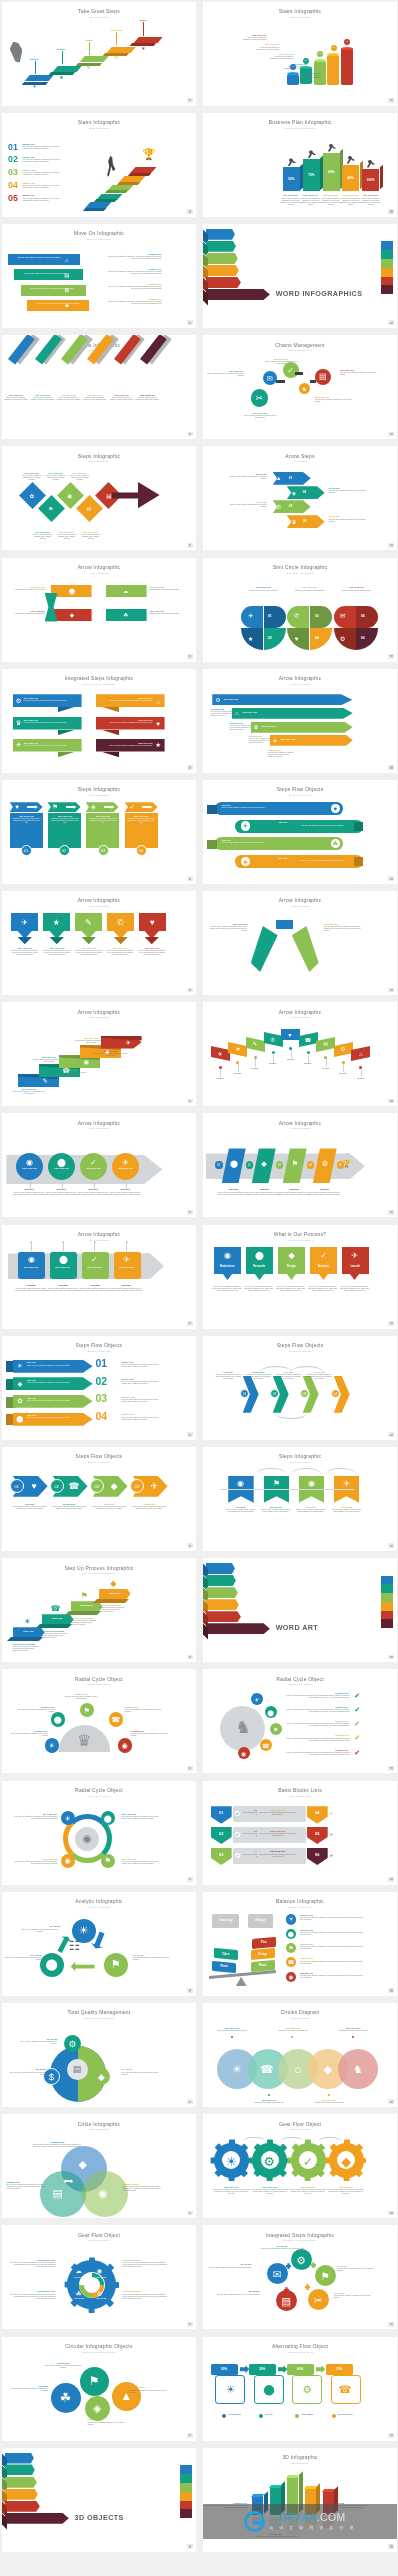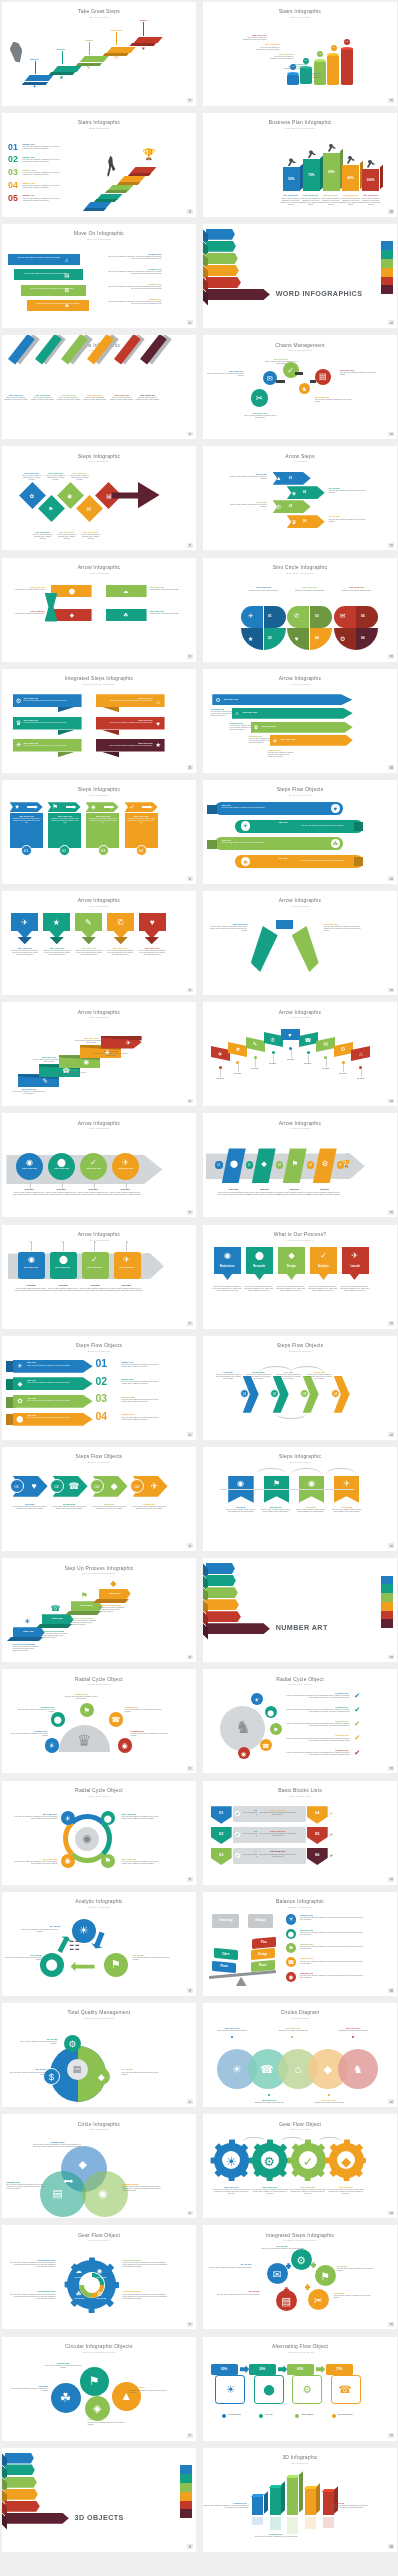--- a/index.html
+++ b/index.html
@@ -945,21 +945,21 @@
         <div class="c" style="left: 3.2px; top: 16.7px; width: 30px; height: 11px; background: rgb(20, 160, 133); clip-path: polygon(0px 0px, 90% 0px, 100% 50%, 90% 100%, 0px 100%);"></div>
         <div class="c" style="left: 0px; top: 20px; width: 4.8px; height: 11px; background: rgb(16, 125, 104); transform: skewY(45deg);"></div>
         <div class="c" style="left: 3.2px; top: 29px; width: 32px; height: 11px; background: rgb(140, 193, 82); clip-path: polygon(0px 0px, 90% 0px, 100% 50%, 90% 100%, 0px 100%);"></div>
         <div class="c" style="left: 0px; top: 32px; width: 4.8px; height: 11px; background: rgb(109, 151, 64); transform: skewY(45deg);"></div>
         <div class="c" style="left: 3.2px; top: 41px; width: 33px; height: 11px; background: rgb(240, 160, 30); clip-path: polygon(0px 0px, 90% 0px, 100% 50%, 90% 100%, 0px 100%);"></div>
         <div class="c" style="left: 0px; top: 44px; width: 4.8px; height: 11px; background: rgb(187, 125, 23); transform: skewY(45deg);"></div>
         <div class="c" style="left: 3.2px; top: 53px; width: 35px; height: 11px; background: rgb(192, 57, 43); clip-path: polygon(0px 0px, 90% 0px, 100% 50%, 90% 100%, 0px 100%);"></div>
         <div class="c" style="left: 0px; top: 56px; width: 4.8px; height: 11px; background: rgb(150, 44, 34); transform: skewY(45deg);"></div>
         <div class="c" style="left: 3.2px; top: 65px; width: 64px; height: 11px; background: rgb(92, 34, 49); clip-path: polygon(0px 0px, 90% 0px, 100% 50%, 90% 100%, 0px 100%);"></div>
         <div class="c" style="left: 0px; top: 68px; width: 4.8px; height: 11px; background: rgb(72, 27, 38); transform: skewY(45deg);"></div>
-        <div class="c" style="left: 73px; top: 65px; font-size: 7.2px; color: rgb(90, 96, 101); letter-spacing: 0.4px; font-weight: bold;">NUMBER ART</div>
+        <div class="c" style="left: 73px; top: 65px; font-size: 7.2px; color: rgb(90, 96, 101); letter-spacing: 0.4px; font-weight: bold;">WORD ART</div>
         <div class="c" style="left: 178px; top: 17.5px; width: 12.8px; height: 8.8px; background: rgb(31, 125, 192);"></div>
         <div class="c" style="left: 178px; top: 26px; width: 12.8px; height: 8.8px; background: rgb(20, 160, 133);"></div>
         <div class="c" style="left: 178px; top: 35px; width: 12.8px; height: 8.8px; background: rgb(140, 193, 82);"></div>
         <div class="c" style="left: 178px; top: 44px; width: 12.8px; height: 8.8px; background: rgb(240, 160, 30);"></div>
         <div class="c" style="left: 178px; top: 53px; width: 12.8px; height: 8.8px; background: rgb(192, 57, 43);"></div>
         <div class="c" style="left: 178px; top: 61px; width: 12.8px; height: 8.8px; background: rgb(92, 34, 49);"></div>
       </div>
       <div class="badge"></div>
     </div>
     <div class="slide">
@@ -1439,15 +1439,22 @@
         <div class="c" style="left: 120px; top: 25.5px; width: 11px; height: 3.2px; background: rgb(234, 70, 52); transform: skewX(-42deg);"></div>
         <div class="c" style="left: 120px; top: 53px; width: 11px; height: 10.8px; background: rgb(192, 57, 43); opacity: 0.18;"></div>
         <div class="tt" style="left: 3.2px; top: 38px; color: rgb(31, 125, 192); width: 41px; text-align: right;">Keyword Here</div>
         <div class="bd" style="left: 0px; top: 41px; width: 46px; text-align: right;">There are many variations of passages of Lorem ipsum available but the majority have suffered alteration</div>
         <div class="tt" style="left: 128px; top: 38px; color: rgb(192, 57, 43); width: 38px; text-align: left;">Keyword Here</div>
         <div class="bd" style="left: 128px; top: 41px; width: 41px; text-align: left;">There are many variations of passages of Lorem ipsum available but the majority have suffered alteration</div>
         <div class="tt" style="left: 49px; top: 69px; color: rgb(20, 160, 133); width: 48px; text-align: center;">Keyword Here</div>
         <div class="bd" style="left: 45px; top: 72px; width: 57px; text-align: center;">There are many variations of passages of Lorem ipsum available</div>
       </div>
       <div class="badge"></div>
+      <div class="wm" style="left: 0px; bottom: 12.8px; width: 100%; height: 35px;">
+        <div class="wmG"></div>
+        <div class="c" style="position: static; display: flex; flex-direction: column; align-items: center;">
+          <div class="wmT"><span style="color: rgb(42, 159, 214);">GFXAA</span><span>.COM</span></div>
+          <div class="wmS">顶 尖 互 联 网 资 源 分 享</div>
+        </div>
+      </div>
     </div>
   </div>
 
 
 </body></html>

